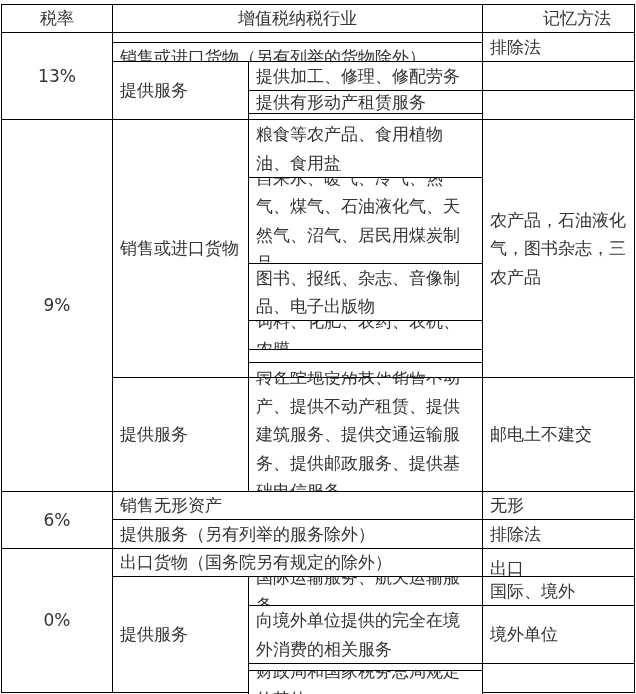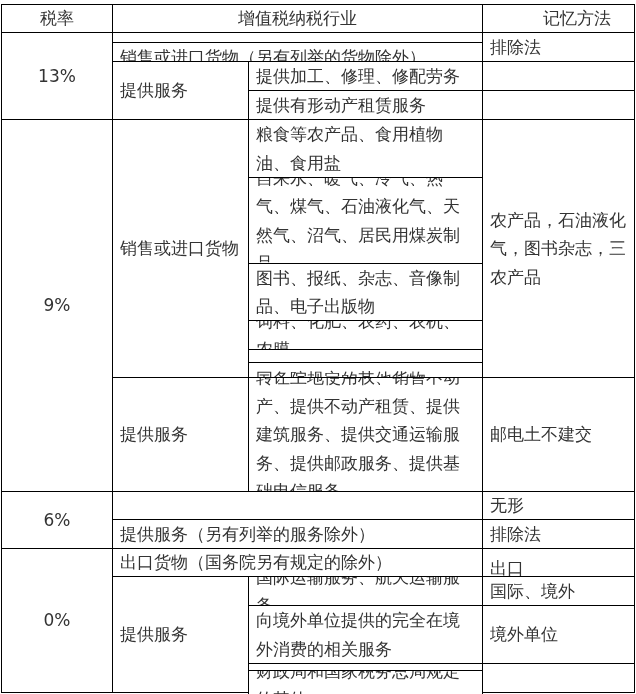--- a/index.html
+++ b/index.html
@@ -39,21 +39,21 @@
     </div>
   <div class="cell" style="left:112px;top:61px;width:137px;height:59px;">
       <span>提供服务</span>
     </div>
   <div class="cell" style="left:248px;top:61px;width:235px;height:30px;">
       <span>提供加工、修理、修配劳务</span>
     </div>
   <div class="cell" style="left:482px;top:61px;width:153px;height:30px;">
       <span></span>
     </div>
-  <div class="cell" style="left:248px;top:90px;width:235px;height:30px;">
+  <div class="cell" style="left:248px;top:90px;width:235px;height:24px;">
       <span>提供有形动产租赁服务</span>
     </div>
   <div class="cell" style="left:482px;top:90px;width:153px;height:30px;">
       <span></span>
     </div>
 
   <div class="cell center" style="left:1px;top:119px;width:112px;height:373px;">
       <span>9%</span>
     </div>
   <div class="cell" style="left:112px;top:119px;width:137px;height:259px;">
@@ -82,20 +82,23 @@
     </div>
   <div class="cell wrap" style="left:248px;top:377px;width:235px;height:115px;">
       <span>转让土地使用权、销售不动产、提供不动产租赁、提供建筑服务、提供交通运输服务、提供邮政服务、提供基础电信服务</span>
     </div>
   <div class="cell" style="left:482px;top:377px;width:153px;height:115px;">
       <span>邮电土不建交</span>
     </div>
 
   <div class="cell center" style="left:1px;top:491px;width:112px;height:58px;">
       <span>6%</span>
+    </div>
+  <div class="cell" style="left:112px;top:491px;width:371px;height:29px;">
+      <span>销售无形资产</span>
     </div>
   <div class="cell" style="left:482px;top:491px;width:153px;height:29px;">
       <span>无形</span>
     </div>
   <div class="cell" style="left:112px;top:519px;width:371px;height:30px;">
       <span>提供服务（另有列举的服务除外）</span>
     </div>
   <div class="cell" style="left:482px;top:519px;width:153px;height:30px;">
       <span>排除法</span>
     </div>

